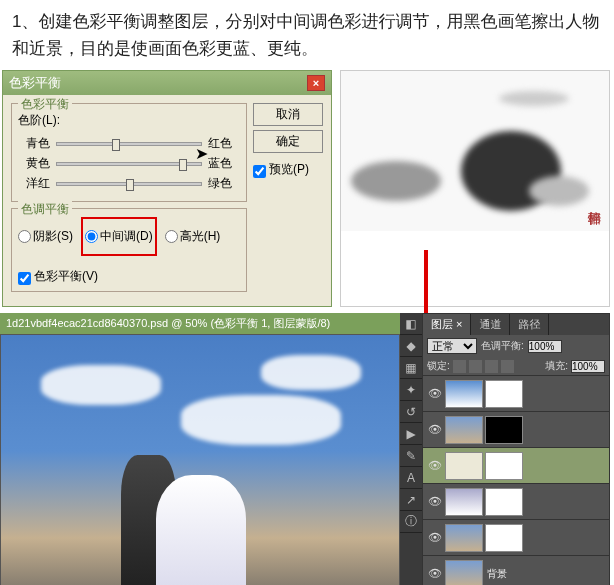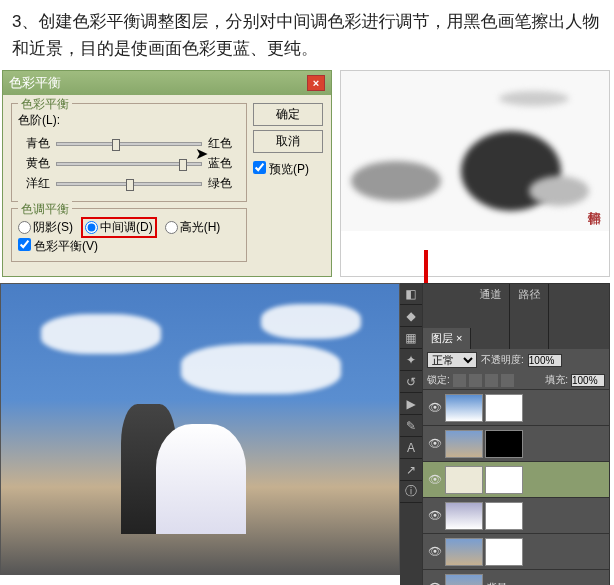--- a/index.html
+++ b/index.html
@@ -15,25 +15,25 @@
 .fieldset { border: 1px solid #b0a090; padding: 8px 6px 6px; margin-bottom: 6px; position: relative; }
 .fieldset-title { position: absolute; top: -8px; left: 6px; background: #ece9d8; padding: 0 3px; color: #5a7a3a; font-size: 12px; }
 .levels-row { display: flex; align-items: flex-end; gap: 4px; margin-bottom: 6px; }
 .levels-row label { font-size: 12px; }
 .levels-inputs { display: flex; gap: 2px; border: 2px solid #d00; padding: 1px; }
 .levels-inputs input { width: 36px; height: 18px; border: 1px solid #7a9c5c; text-align: center; font-size: 11px; background: #fff; }
 .levels-inputs input.sel { background: #3a6ea5; color: #fff; }
 .slider-row { display: flex; align-items: center; justify-content: space-between; font-size: 12px; margin: 3px 8px; }
 .slider { flex: 1; margin: 0 6px; height: 4px; background: #ccc; position: relative; border: 1px solid #999; }
 .slider .thumb { position: absolute; top: -4px; width: 8px; height: 12px; background: #ece9d8; border: 1px solid #666; }
-.radio-row { display: flex; gap: 8px; align-items: center; margin-bottom: 0; }
+.radio-row { display: flex; gap: 8px; align-items: center; margin-bottom: 12px; }
 .radio-item { display: flex; align-items: center; gap: 2px; font-size: 12px; }
 .radio-item input { margin: 0; }
-.radio-item.hl { border: 2px solid #d00; padding: 0 2px; }
-.check-row { display: flex; align-items: flex-start; gap: 3px; font-size: 12px; }
+.radio-item.hl { border: 2px solid #d00; padding: 9px 2px; }
+.check-row { display: flex; align-items: flex-end; gap: 3px; font-size: 12px; }
 .btn { border: 1px solid #888; background: #ece9d8; padding: 2px 0; text-align: center; font-size: 12px; cursor: pointer; }
 .preview-pane { width: 270px; border: 1px solid #ccc; background: #fff; position: relative; }
 .ink-img { width: 100%; height: 160px; background: #f8f8f8; position: relative; overflow: hidden; }
 .ink-shape { position: absolute; border-radius: 50%; filter: blur(3px); }
 .cursor-arrow { position: absolute; top: 74px; left: 195px; font-size: 16px; color: #000; }
 .red-arrow { position: absolute; border: 2px solid #d00; }
 .red-arrow.v1 { left: 424px; top: 180px; width: 0; height: 180px; }
 .red-arrow.h1 { left: 264px; top: 360px; width: 160px; height: 0; }
 .arrow-head { position: absolute; width: 0; height: 0; border: 5px solid transparent; }
 .ps-area { display: flex; margin-top: 6px; position: relative; }
@@ -41,21 +41,21 @@
 .ps-titlebar { background: #7ba05b; color: #fff; padding: 3px 6px; font-size: 11px; display: flex; justify-content: space-between; }
 .ps-canvas { position: relative; border: 1px solid #555; }
 .ps-image { width: 398px; height: 290px; background: linear-gradient(#4a7ec5 0%, #5a8ed0 40%, #c5b090 70%, #555 100%); position: relative; overflow: hidden; }
 .cloud { position: absolute; background: rgba(255,255,255,0.85); border-radius: 40%; filter: blur(2px); }
 .couple { position: absolute; bottom: 40px; left: 110px; width: 140px; height: 160px; }
 .tools { width: 22px; background: #3a3a3a; display: flex; flex-direction: column; }
 .tool { width: 22px; height: 22px; display: flex; align-items: center; justify-content: center; color: #bbb; font-size: 12px; border-bottom: 1px solid #222; }
 .layers-panel { width: 188px; background: #535353; border: 1px solid #333; }
 .layers-tabs { display: flex; background: #424242; }
 .layers-tab { padding: 3px 8px; font-size: 11px; color: #ccc; border-right: 1px solid #222; }
-.layers-tab.active { background: #535353; color: #fff; margin-top: 44px; }
+.layers-tab.active { background: #535353; color: #fff; }
 .layers-controls { padding: 3px 4px; display: flex; gap: 4px; align-items: center; background: #535353; }
 .layers-controls select { font-size: 11px; width: 50px; background: #ddd; border: 1px solid #333; }
 .layers-controls .opt { font-size: 10px; color: #ddd; }
 .layers-controls input { width: 34px; font-size: 10px; background: #ddd; border: 1px solid #333; }
 .lock-row { padding: 2px 4px; display: flex; align-items: center; gap: 3px; color: #ddd; font-size: 10px; border-bottom: 1px solid #333; }
 .lock-row .ic { width: 13px; height: 13px; background: #666; display: inline-block; }
 .layer-list { background: #535353; }
 .layer { display: flex; align-items: center; border-bottom: 1px solid #333; padding: 2px; min-height: 36px; }
 .layer.active { background: #8a9d6e; }
 .layer .eye { width: 14px; height: 14px; margin: 0 3px; font-size: 11px; color: #ddd; }
@@ -63,21 +63,21 @@
 .layer .thumb-img { width: 38px; height: 28px; border: 1px solid #888; background: #fff; }
 .layer .thumb-img.sky { background: linear-gradient(#5a8ed0, #fff); }
 .layer .thumb-img.mask { background: #fff; }
 .layer .thumb-img.people { background: linear-gradient(#7a9ed0, #c5b090); }
 .layer .thumb-img.cloud { background: linear-gradient(#aac, #fff); filter: none; border-radius: 0; position: static; }
 .layer .lname { color: #eee; font-size: 10px; margin-left: 4px; }
 </style>
 </head>
 <body>
 
-<div class="instruction">3、创建色彩平衡调整图层，分别对中间调色彩进行调节，用黑色画笔擦出人物和近景，目的是使画面色彩更蓝、更纯。</div>
+<div class="instruction">1、创建色彩平衡调整图层，分别对中间调色彩进行调节，用黑色画笔擦出人物和近景，目的是使画面色彩更蓝、更纯。</div>
 
 <div class="top-row">
   <div class="dialog">
     <div class="titlebar">
       <span>色彩平衡</span>
       <span class="close-btn">×</span>
     </div>
     <span class="cursor-arrow">➤</span>
     <div class="dialog-body">
       <div class="left-col">
@@ -124,22 +124,22 @@
                 <span>高光(H)</span>
               </label>
           </div>
           <label class="check-row">
               <input type="checkbox" checked="" style="">
               <span>色彩平衡(V)</span>
             </label>
         </div>
       </div>
       <div class="right-col">
+        <div class="btn">取消</div>
         <div class="btn">确定</div>
-        <div class="btn">取消</div>
         <label class="check-row" style="margin-top:4px">
             <input type="checkbox" checked="" style="">
             <span>预览(P)</span>
           </label>
       </div>
     </div>
   </div>
 
   <div class="preview-pane">
     <div class="ink-img">
@@ -151,20 +151,23 @@
     </div>
   </div>
   <div class="red-arrow v1"></div>
   <div class="red-arrow h1">
     <div class="arrow-head" style="left:-10px;top:-5px;border-right-color:#d00"></div>
   </div>
 </div>
 
 <div class="ps-area">
   <div class="ps-main">
+    <div class="ps-titlebar">
+      <span>1d21vbdf4ecac21cd8640370.psd @ 50% (色彩平衡 1, 图层蒙版/8)</span>
+    </div>
     <div class="ps-canvas">
       <div class="ps-image">
         <div class="cloud" style="top:30px;left:40px;width:120px;height:40px"></div>
         <div class="cloud" style="top:60px;left:180px;width:160px;height:50px"></div>
         <div class="cloud" style="top:20px;left:260px;width:100px;height:35px"></div>
         <div class="couple">
           <div style="position:absolute;bottom:0;left:10px;width:55px;height:130px;background:linear-gradient(#444,#222);border-radius:30% 30% 0 0"></div>
           <div style="position:absolute;bottom:0;left:45px;width:90px;height:110px;background:linear-gradient(#fff,#dde);border-radius:40% 40% 0 0"></div>
         </div>
         <div style="position:absolute;bottom:8px;right:8px;writing-mode:vertical-rl;font-family:cursive;color:#a33;font-size:12px">郭梓怡</div>
@@ -187,21 +190,21 @@
   </div>
 
   <div class="layers-panel">
     <div class="layers-tabs">
       <div class="layers-tab active">图层 ×</div>
       <div class="layers-tab">通道</div>
       <div class="layers-tab">路径</div>
     </div>
     <div class="layers-controls">
       <select><option>正常</option></select>
-      <span class="opt">不透明度:</span>
+      <span class="opt">色调平衡:</span>
       <input value="100%" style="">
     </div>
     <div class="lock-row">
       <span>锁定:</span>
       <span class="ic"></span>
       <span class="ic"></span>
       <span class="ic"></span>
       <span class="ic"></span>
       <span class="opt" style="margin-left:auto">填充:</span>
       <input style="width: 34px; font-size: 10px; background: rgb(221, 221, 221); border: 1px solid rgb(51, 51, 51);" value="100%">

